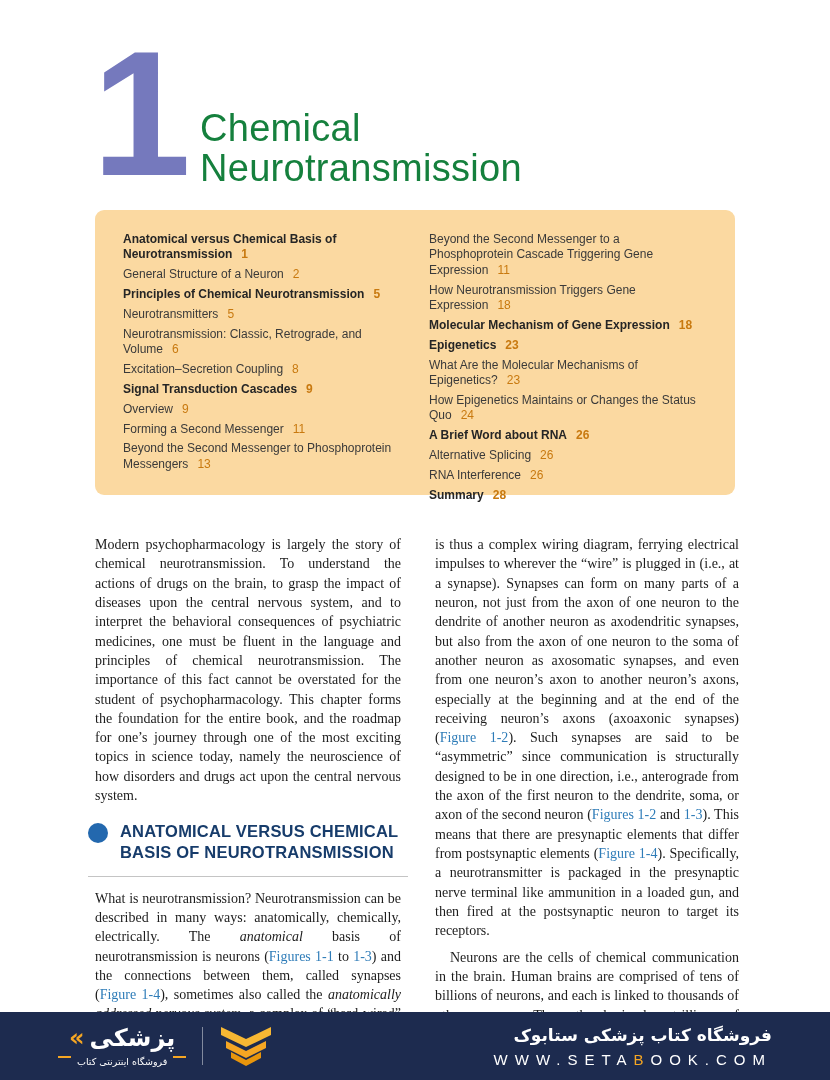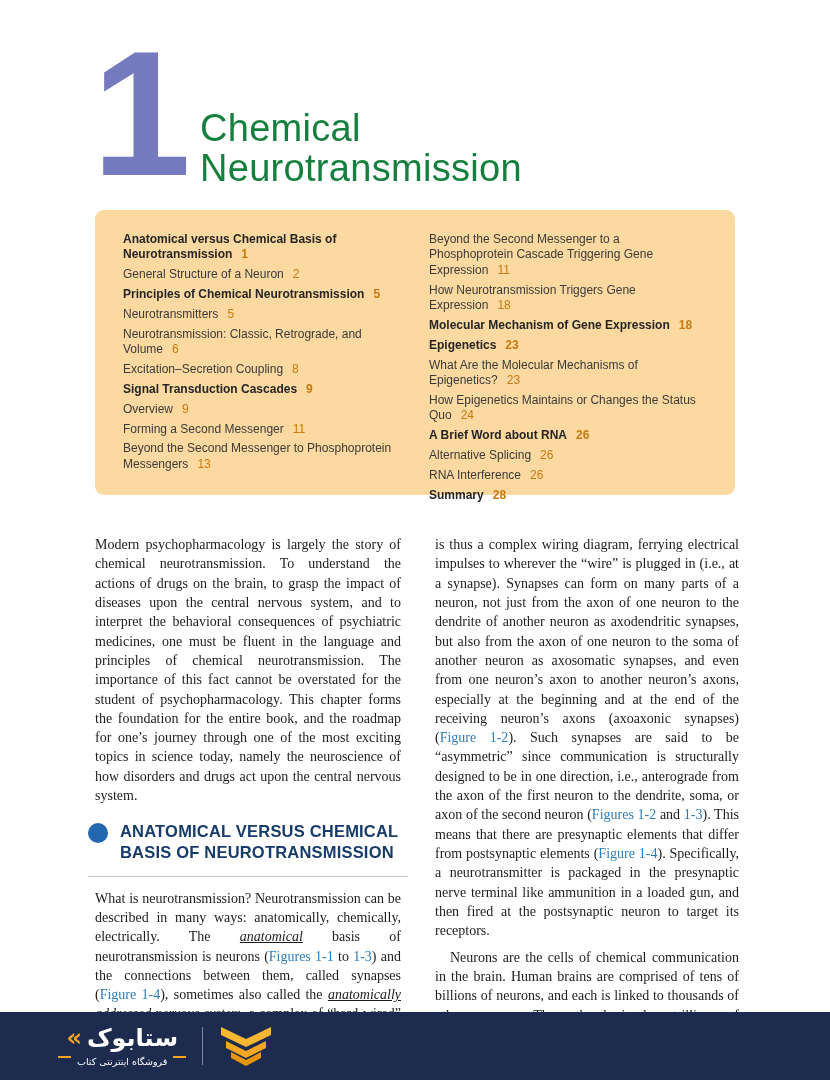--- a/index.html
+++ b/index.html
@@ -67,21 +67,21 @@
     font-size: 14px;
     line-height: 1.38;
     color: #1c1c1c;
     text-align: justify;
   }
   .col-left  { left: 88px;  width: 320px; }
   .col-right { left: 428px; width: 318px; }
   .body-col p { margin: 7px; }
   .indent { text-indent: 15px; }
 
-  .seg-italic { font-style: italic; text-decoration: underline; }
+  .seg-italic { font-style: italic; }
   .seg-link { color: #2e7cb8; cursor: pointer; }
 
   
   .section-heading {
     display: flex;
     align-items: flex-start;
     margin-top: 16px;
     padding-bottom: 12px;
     margin-bottom: 12px;
     border-bottom: 1px solid #c4c4c4;
@@ -191,30 +191,34 @@
   <div class="body-col col-right">
     <p><span class="seg-text">is thus a complex wiring diagram, ferrying electrical impulses to wherever the “wire” is plugged in (i.e., at a synapse). Synapses can form on many parts of a neuron, not just from the axon of one neuron to the dendrite of another neuron as axodendritic synapses, but also from the axon of one neuron to the soma of another neuron as axosomatic synapses, and even from one neuron’s axon to another neuron’s axons, especially at the beginning and at the end of the receiving neuron’s axons (axoaxonic synapses) (</span><span class="seg-link">Figure 1-2</span><span class="seg-text">). Such synapses are said to be “asymmetric” since communication is structurally designed to be in one direction, i.e., anterograde from the axon of the first neuron to the dendrite, soma, or axon of the second neuron (</span><span class="seg-link">Figures 1-2</span><span class="seg-text"> and </span><span class="seg-link">1-3</span><span class="seg-text">). This means that there are presynaptic elements that differ from postsynaptic elements (</span><span class="seg-link">Figure 1-4</span><span class="seg-text">). Specifically, a neurotransmitter is packaged in the presynaptic nerve terminal like ammunition in a loaded gun, and then fired at the postsynaptic neuron to target its receptors.</span></p>
     <p class="indent">Neurons are the cells of chemical communication in the brain. Human brains are comprised of tens of billions of neurons, and each is linked to thousands of other neurons. Thus, the brain has trillions of specialized connections known as synapses. Neurons have many sizes, lengths, and shapes that determine their functions. Localization within the brain also determines function.</p>
   </div>
 
   <div class="footer">
     <div class="footer-left">
       <div class="logo-block">
         <div class="logo-row">
           <span class="logo-mark">«</span>
-          <span class="logo-text persian">ستابوک</span>
+          <span class="logo-text persian">پزشکی</span>
         </div>
         <div class="logo-subtitle-row">
           <span class="logo-dash"></span>
           <span class="logo-subtitle persian">فروشگاه اینترنتی کتاب</span>
           <span class="logo-dash"></span>
         </div>
       </div>
       <div class="footer-divider"></div>
       <svg width="54" height="42" viewBox="0 0 54 42">
         <path d="M2 2 L27 14 L52 2 L52 10 L27 22 L2 10 Z" fill="#f7b733"></path>
         <path d="M7 16 L27 26 L47 16 L47 23 L27 33 L7 23 Z" fill="#f5a623"></path>
         <path d="M12 27 L27 35 L42 27 L42 33 L27 41 L12 33 Z" fill="#e8950c"></path>
       </svg>
     </div>
+    <div class="footer-right">
+      <div class="store-title persian">فروشگاه کتاب پزشکی ستابوک</div>
+      <div class="site-url"><span>WWW.SETA</span><span class="url-accent">B</span><span>OOK.COM</span></div>
+    </div>
   </div>
 
 </div>
 
 </body></html>

